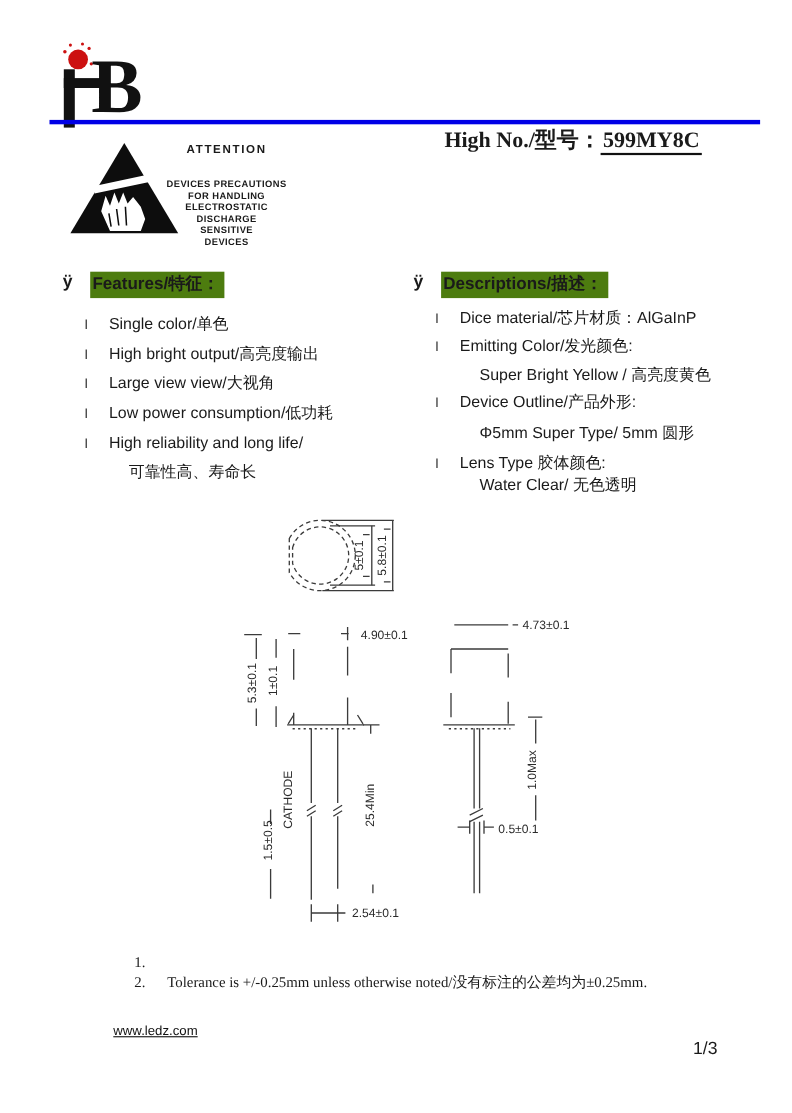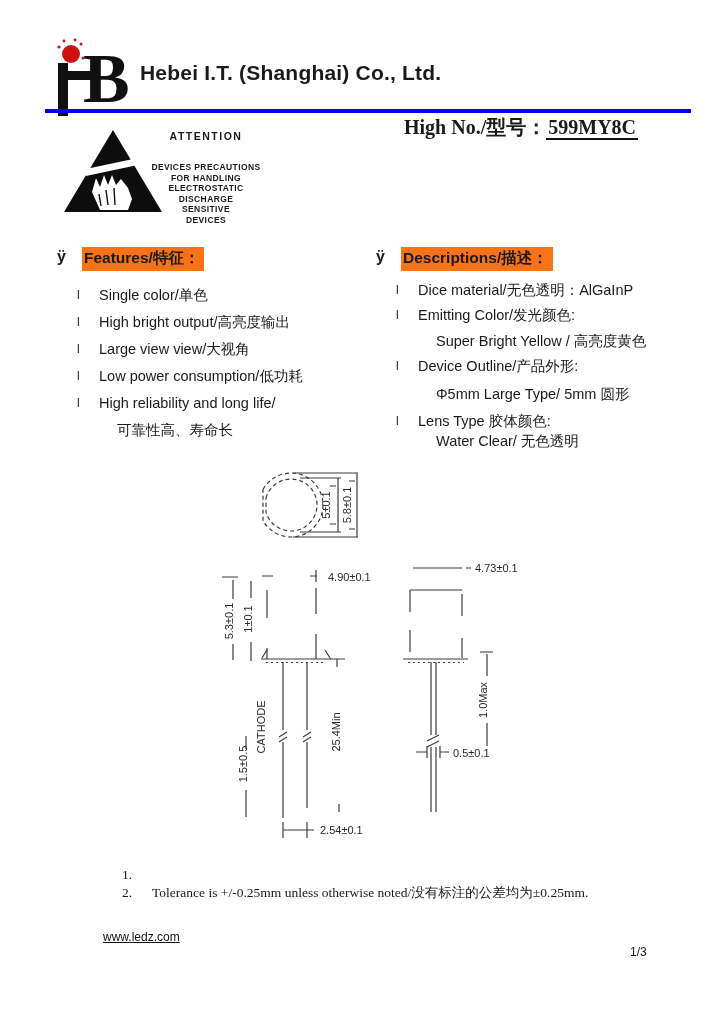--- a/index.html
+++ b/index.html
@@ -24,21 +24,21 @@
   .attention { left:136px; top:130px; width:140px; text-align:center; }
   .attention-title { font-size:10.5px; font-weight:bold; letter-spacing:1.5px; margin-bottom:20px; }
   .attention-line { font-size:8.5px; font-weight:bold; line-height:10.5px; letter-spacing:0.4px; }
 
   
   .section { position:absolute; }
   .sec-features { left:55px; top:246px; width:316px; height:200px; }
   .sec-descriptions { left:374px; top:246px; width:340px; height:212px; }
   .sec-bullet { position:absolute; left:2px; top:2px; font-size:16px; font-weight:bold; }
   .sec-title { position:absolute; left:27px; top:1px; font-size:15.5px; font-weight:bold;
-    background:#f97316; padding:1px 5px 2px 2px; }
+    background:#4d7c0f; padding:1px 5px 2px 2px; }
   .row { position:absolute; left:0; width:100%; font-size:14.5px; line-height:19px; }
   .li-bullet { position:absolute; left:22px; font-size:12px; }
   .li-text { position:absolute; left:44px; white-space:nowrap; }
   .li-sub { position:absolute; left:62px; white-space:nowrap; }
 
   
   .drawing-svg { left:218px; top:458px; }
   .drawing-svg text { font-family:"Liberation Sans", sans-serif; font-size:11px; fill:#2a2a2a; }
   .drawing-svg .ln { stroke:#3b3b3b; stroke-width:1.2; fill:none; }
   .drawing-svg .dash { stroke-dasharray:4 3; }
@@ -46,42 +46,41 @@
 
   
   .notes { left:122px; top:866px; font-family:"Liberation Serif", serif; font-size:13.5px; }
   .note-row { display:flex; line-height:18px; }
   .note-num { width:30px; }
   .note-text { white-space:nowrap; }
 
   
   .footer-link { left:103px; top:930px; font-size:12px; color:#111;
     text-decoration:underline; cursor:pointer; }
-  .page-num { left:630px; top:945px; font-size:12px; }
+  .page-num { left:630px; top:945px; font-size:16px; }
 </style>
 </head>
 <body>
 
 <div class="page">
 
   <svg class="abs" style="left:50px; top:38px;" width="92" height="80" viewBox="0 0 92 80">
     <g>
       <circle cx="21" cy="16" r="9" fill="#cc1111"></circle>
       <circle cx="9" cy="9" r="1.6" fill="#cc1111"></circle>
       <circle cx="31" cy="6" r="1.5" fill="#cc1111"></circle>
       <circle cx="33" cy="20" r="1.5" fill="#cc1111"></circle>
       <circle cx="14" cy="3" r="1.4" fill="#cc1111"></circle>
       <circle cx="25" cy="2" r="1.4" fill="#cc1111"></circle>
     </g>
     <rect x="8" y="25" width="10" height="53" fill="#111"></rect>
     <rect x="8" y="33" width="36" height="9" fill="#111"></rect>
     <text x="33" y="64" font-family="Liberation Serif, serif" font-size="70" font-weight="bold" fill="#111">B</text>
   </svg>
 
-  <div class="abs company">Hebei I.T. (Shanghai) Co., Ltd.</div>
   <div class="abs blue-rule"></div>
 
   <div class="abs part-line">
     <span>High No./型号：</span><span class="part-number">599MY8C</span>
   </div>
 
   <svg class="abs" style="left:62px; top:128px;" width="104" height="86" viewBox="0 0 104 86">
     <polygon points="51,2 2,84 100,84" fill="#0d0d0d"></polygon>
     <polygon points="24,41 104,24 104,31 24,48" fill="#ffffff"></polygon>
     <path d="M30,64 L34,50 L38,59 L42,47 L46,57 L50,47 L54,57 L59,51 L66,60 L70,71 L66,82 L38,82 Z" fill="#ffffff"></path>
@@ -124,35 +123,35 @@
     <div class="row" style="top:175px">
       <span class="li-sub">可靠性高、寿命长</span>
     </div>
   </div>
 
   <div class="section sec-descriptions">
     <span class="sec-bullet">ÿ</span>
     <span class="sec-title">Descriptions/描述：</span>
     <div class="row" style="top:35px">
       <span class="li-bullet">l</span>
-      <span class="li-text">Dice material/无色透明：AlGaInP</span>
+      <span class="li-text">Dice material/芯片材质：AlGaInP</span>
     </div>
     <div class="row" style="top:60px">
       <span class="li-bullet">l</span>
       <span class="li-text">Emitting Color/发光颜色:</span>
     </div>
     <div class="row" style="top:86px">
       <span class="li-sub">Super Bright Yellow / 高亮度黄色</span>
     </div>
     <div class="row" style="top:111px">
       <span class="li-bullet">l</span>
       <span class="li-text">Device Outline/产品外形:</span>
     </div>
     <div class="row" style="top:139px">
-      <span class="li-sub">Φ5mm Large Type/ 5mm 圆形</span>
+      <span class="li-sub">Φ5mm Super Type/ 5mm 圆形</span>
     </div>
     <div class="row" style="top:166px">
       <span class="li-bullet">l</span>
       <span class="li-text">Lens Type 胶体颜色:</span>
     </div>
     <div class="row" style="top:186px">
       <span class="li-sub">Water Clear/ 无色透明</span>
     </div>
   </div>
 

